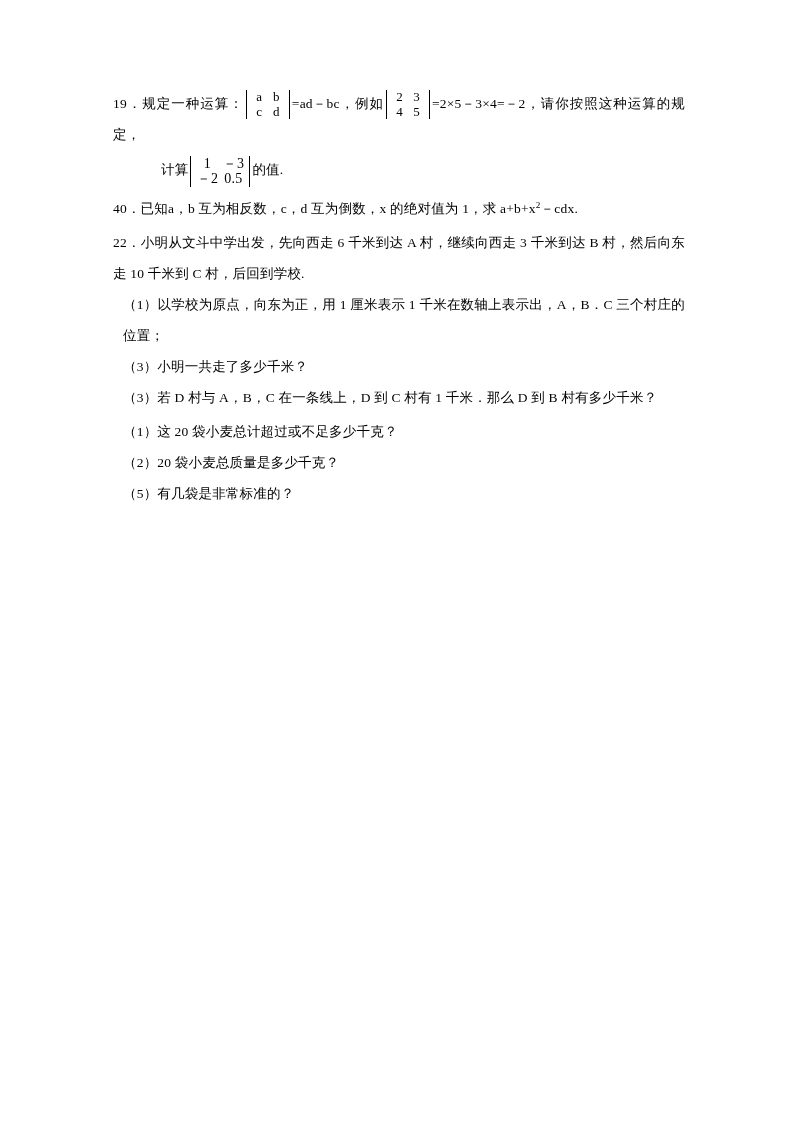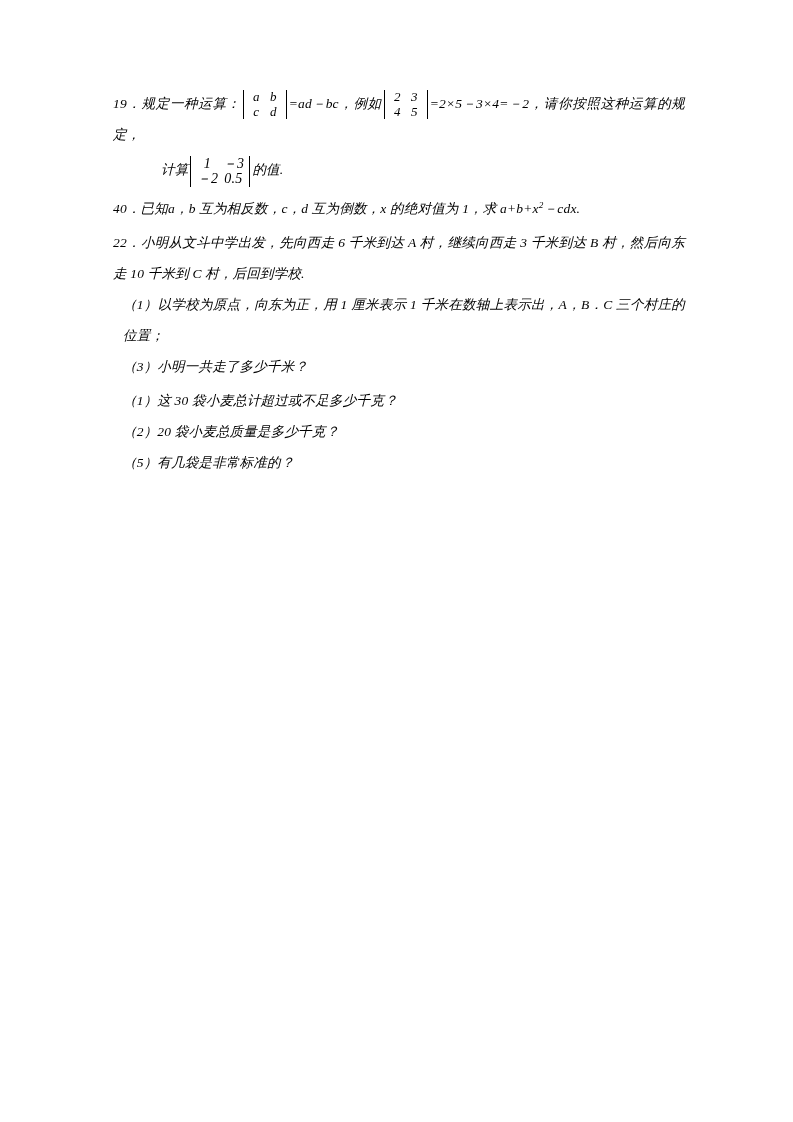--- a/index.html
+++ b/index.html
@@ -30,21 +30,20 @@
   }
   .q {
     font-size: 13.5px;
     line-height: 31px;
     text-align: justify;
     margin: 0 0 0 0;
     letter-spacing: 0.2px;
   }
   .q-block {
     margin-bottom: 3px;
-    font-style: italic;
   }
   .indent {
     text-indent: 0;
     padding-left: 10px;
   }
   
   .det {
     display: inline-flex;
     align-items: center;
     vertical-align: middle;
@@ -143,22 +142,23 @@
       </div>
     </div>
 
 
     <div class="q-block">
       <div class="q">
         <span>22</span>．<span>小明从文斗中学出发，先向西走 6 千米到达 A 村，继续向西走 3 千米到达 B 村，然后向东走 10 千米到 C 村，后回到学校.</span>
       </div>
       <div class="q indent">（1）以学校为原点，向东为正，用 1 厘米表示 1 千米在数轴上表示出，A，B．C 三个村庄的位置；</div>
       <div class="q indent">（3）小明一共走了多少千米？</div>
+      <div class="q indent">（3）若 D 村与 A，B，C 在一条线上，D 到 C 村有 1 千米．那么 D 到 B 村有多少千米？</div>
     </div>
 
     <div class="q-block">
-      <div class="q indent">（1）这 30 袋小麦总计超过或不足多少千克？</div>
+      <div class="q indent">（1）这 20 袋小麦总计超过或不足多少千克？</div>
       <div class="q indent">（2）20 袋小麦总质量是多少千克？</div>
       <div class="q indent">（5）有几袋是非常标准的？</div>
     </div>
 
   </div>
 </div>
 
 </body></html>

